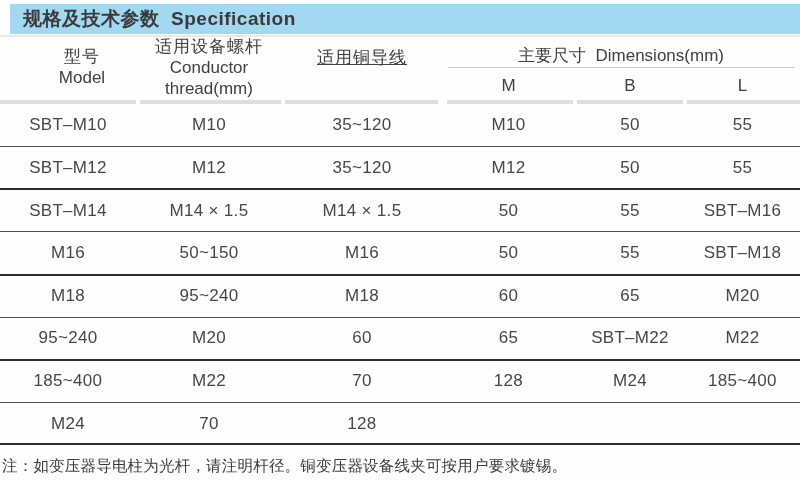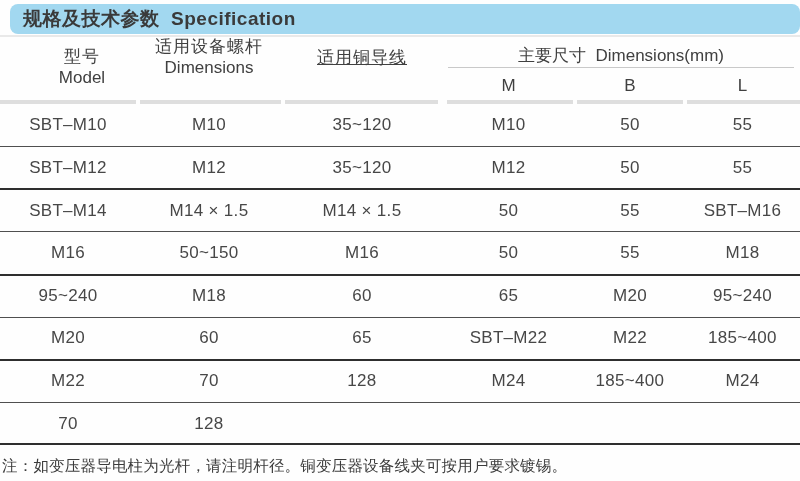--- a/index.html
+++ b/index.html
@@ -4,21 +4,21 @@
 <style>
   html,body{margin:0;padding:0;}
   body{background:#ffffff;}
   #canvas{
     position:relative;width:800px;height:481px;background:#fefefe;overflow:hidden;
     font-family:"Liberation Sans", sans-serif;color:#454545;
   }
   
   .titlebar{
     position:absolute;left:10px;top:4px;width:790px;height:30px;background:#a2d8f0;
-    display:flex;align-items:center;border-radius:8px;
+    display:flex;align-items:center;
   }
   .titlebar .t{
     padding-left:13px;font-size:19px;font-weight:600;color:#3a3a3a;
     letter-spacing:.5px;white-space:pre;
   }
   .title-shadow{position:absolute;left:0;top:35px;width:800px;height:2px;background:#e9e9e9;}
 
   
   .hcol{position:absolute;text-align:center;color:#404040;font-size:17px;line-height:21px;}
   .hcol .zh{letter-spacing:1px;}
@@ -74,21 +74,22 @@
   </div>
   <div class="title-shadow"></div>
 
   <div class="hcol" id="h-model">
     <div class="zh">型号</div>
     <div>Model</div>
   </div>
 
   <div class="hcol" id="h-thread">
     <div class="zh">适用设备螺杆</div>
-    <div>Dimensions</div>
+    <div>Conductor</div>
+    <div>thread(mm)</div>
   </div>
 
   <div class="hcol" id="h-conductor">
     <div class="zh">适用铜导线</div>
   </div>
 
   <div class="hcol" id="h-dims">主要尺寸  Dimensions(mm)</div>
   <div class="dims-rule"></div>
 
   <div class="subcol" id="h-sub-m">M</div>
@@ -123,20 +124,21 @@
     <div class="cell">50</div>
     <div class="cell">55</div>
 
     <div class="cell">SBT–M16</div>
     <div class="cell">M16</div>
     <div class="cell">50~150</div>
     <div class="cell">M16</div>
     <div class="cell">50</div>
     <div class="cell">55</div>
 
+    <div class="cell">SBT–M18</div>
     <div class="cell">M18</div>
     <div class="cell">95~240</div>
     <div class="cell">M18</div>
     <div class="cell">60</div>
     <div class="cell">65</div>
 
     <div class="cell">M20</div>
     <div class="cell">95~240</div>
     <div class="cell">M20</div>
     <div class="cell">60</div>

